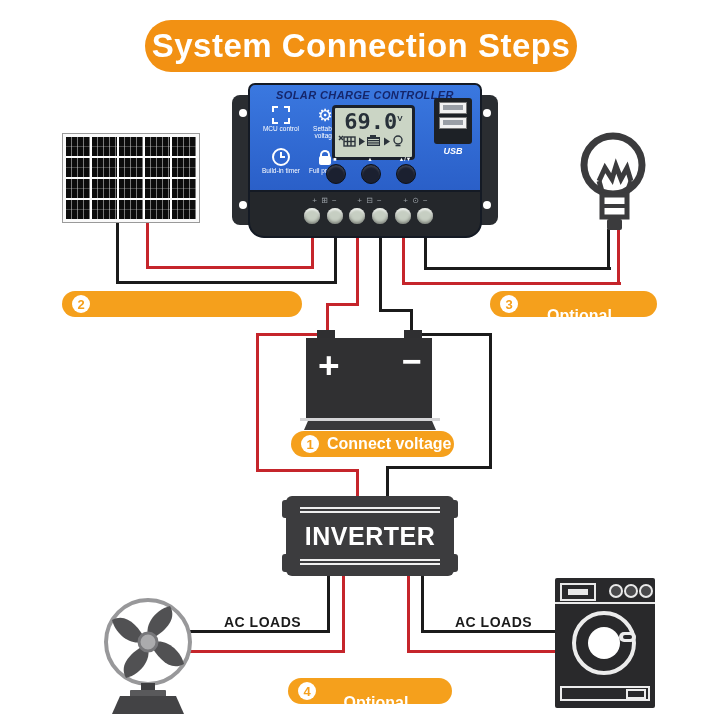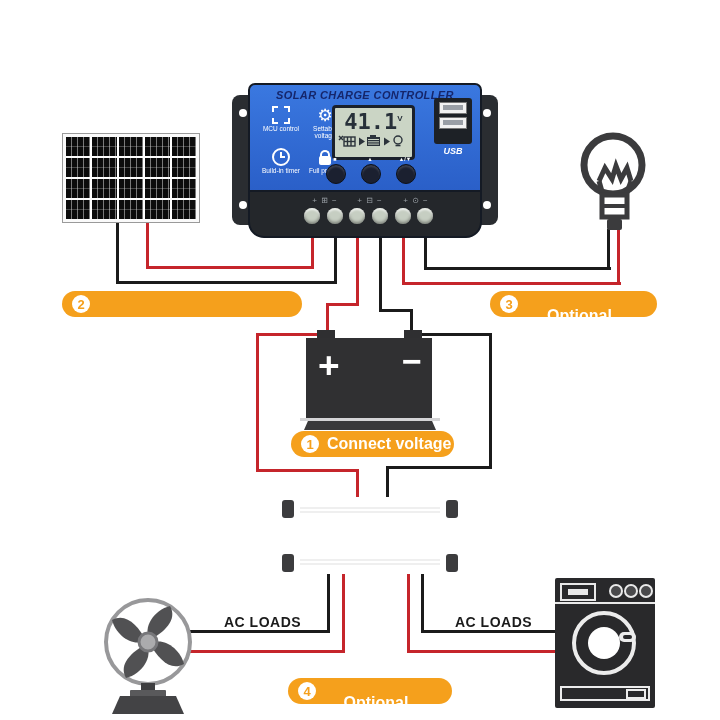--- a/index.html
+++ b/index.html
@@ -96,20 +96,23 @@
   .kick{position:absolute;left:5px;top:108px;width:86px;height:11px;border:2px solid #ECECEC;}
   .kick .in{position:absolute;right:2px;top:1px;width:16px;height:6px;border:2px solid #ECECEC;}
   
   .acl{position:absolute;font-size:14px;font-weight:bold;color:#1B1B1B;letter-spacing:0.5px;}
 </style>
 </head>
 <body>
 
 <div id="stage">
 
+  <div class="banner">
+    <span>System Connection Steps</span>
+  </div>
 
   <div class="w wr" style="left:146px;top:222px;width:3px;height:47px"></div>
   <div class="w wr" style="left:146px;top:266px;width:168px;height:3px"></div>
   <div class="w wr" style="left:311px;top:234px;width:3px;height:35px"></div>
   <div class="w wb" style="left:116px;top:222px;width:3px;height:62px"></div>
   <div class="w wb" style="left:116px;top:281px;width:221px;height:3px"></div>
   <div class="w wb" style="left:334px;top:234px;width:3px;height:50px"></div>
 
   <div class="w wr" style="left:356px;top:234px;width:3px;height:72px"></div>
   <div class="w wr" style="left:326px;top:303px;width:33px;height:3px"></div>
@@ -199,21 +202,21 @@
       <div class="fl">Build-in timer</div>
     </div>
     <div class="feat" style="left:52px;top:62px">
       <div class="ic">
           <span class="lock"></span>
         </div>
       <div class="fl">Full protect</div>
     </div>
 
     <div class="lcd">
-      <div class="lcdval"><span>41.1</span><sup>V</sup></div>
+      <div class="lcdval"><span>69.0</span><sup>V</sup></div>
       <svg width="74" height="17" viewBox="0 0 74 17">
         <g stroke="#2B333B" fill="none" stroke-width="1.4">
           <line x1="2" y1="3" x2="6" y2="7"></line>
             <line x1="6" y1="3" x2="2" y2="7"></line>
           <rect x="7" y="4" width="11" height="9"></rect>
           <line x1="10.5" y1="4" x2="10.5" y2="13"></line>
             <line x1="14" y1="4" x2="14" y2="13"></line>
           <line x1="7" y1="8.5" x2="18" y2="8.5"></line>
         </g>
         <polygon points="22,4.5 28,8.5 22,12.5" fill="#2B333B"></polygon>
@@ -273,20 +276,23 @@
     <div class="batsign" style="left:12px;top:9px;font-size:37px">+</div>
     <div class="batsign" style="left:96px;top:6px;font-size:34px">−</div>
   </div>
   <div class="batline"></div>
   <div class="batbase"></div>
 
   <div class="invtab" style="left:282px;top:500px"></div>
   <div class="invtab" style="left:282px;top:554px"></div>
   <div class="invtab" style="left:446px;top:500px"></div>
   <div class="invtab" style="left:446px;top:554px"></div>
+  <div class="invbody">
+    <span class="invlbl">INVERTER</span>
+  </div>
   <div class="invline" style="top:507px"></div>
   <div class="invline" style="top:511px"></div>
   <div class="invline" style="top:559px"></div>
   <div class="invline" style="top:563px"></div>
 
   <svg class="abs" style="left:100px;top:592px" width="100" height="122" viewBox="0 0 100 122">
     <circle cx="48" cy="50" r="42" fill="#fff" stroke="#98989A" stroke-width="4"></circle>
     <g transform="translate(48,50)" fill="#515153">
       <path d="M2,-2 C16,-10 30,-22 22,-36 C6,-32 -6,-14 2,-2 Z"></path>
       <path d="M2,-2 C16,-10 30,-22 22,-36 C6,-32 -6,-14 2,-2 Z" transform="rotate(90)"></path>

